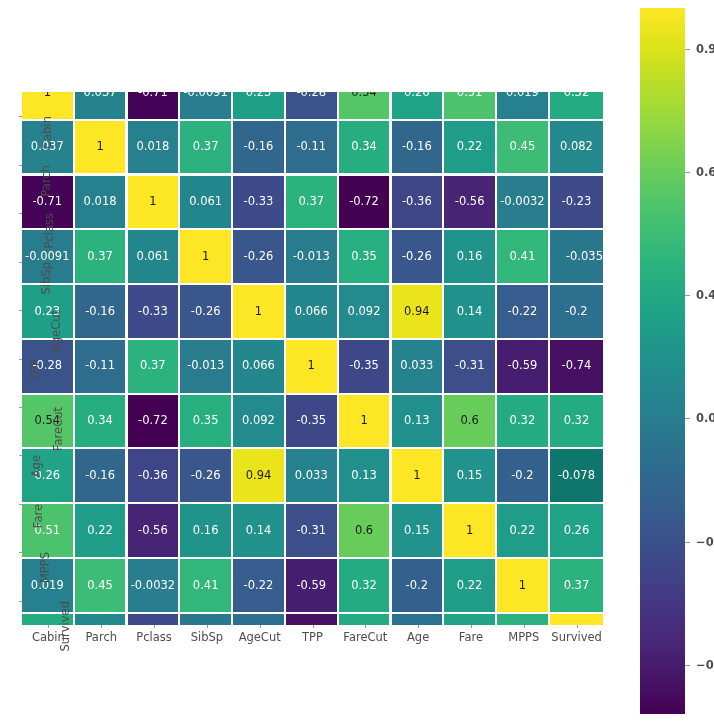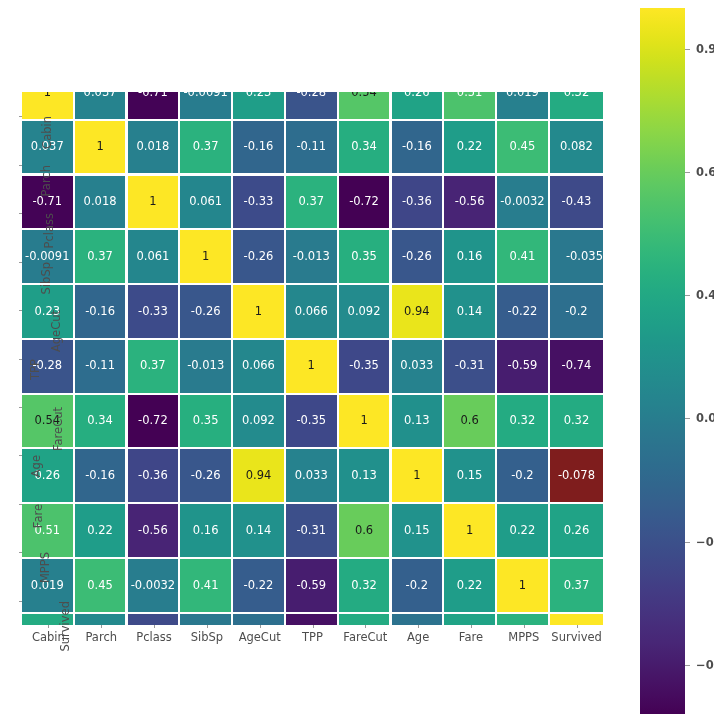--- a/index.html
+++ b/index.html
@@ -250,21 +250,21 @@
         <div class="hm-cell" style="background: rgb(63, 70, 136);">
           <span style="color: rgb(255, 255, 255);">-0.36</span>
         </div>
         <div class="hm-cell" style="background: rgb(72, 36, 117);">
           <span style="color: rgb(255, 255, 255);">-0.56</span>
         </div>
         <div class="hm-cell" style="background: rgb(40, 125, 142);">
           <span style="color: rgb(255, 255, 255);">-0.0032</span>
         </div>
         <div class="hm-cell" style="background: rgb(62, 74, 137);">
-          <span style="color: rgb(255, 255, 255);">-0.43</span>
+          <span style="color: rgb(255, 255, 255);">-0.23</span>
         </div>
         <div class="hm-cell" style="background: rgb(40, 124, 142);">
           <span style="color: rgb(255, 255, 255);">-0.0091</span>
         </div>
         <div class="hm-cell" style="background: rgb(43, 178, 126);">
           <span style="color: rgb(255, 255, 255);">0.37</span>
         </div>
         <div class="hm-cell" style="background: rgb(36, 134, 141);">
           <span style="color: rgb(255, 255, 255);">0.061</span>
         </div>
@@ -414,21 +414,21 @@
         </div>
         <div class="hm-cell" style="background: rgb(253, 231, 37);">
           <span style="color: rgb(26, 26, 26);">1</span>
         </div>
         <div class="hm-cell" style="background: rgb(33, 146, 140);">
           <span style="color: rgb(255, 255, 255);">0.15</span>
         </div>
         <div class="hm-cell" style="background: rgb(52, 96, 141);">
           <span style="color: rgb(255, 255, 255);">-0.2</span>
         </div>
-        <div class="hm-cell" style="background: #7f1d1d; justify-content: center;">
+        <div class="hm-cell" style="background: #0f766e; justify-content: center;">
           <span style="color: rgb(255, 255, 255);">-0.078</span>
         </div>
         <div class="hm-cell" style="background: rgb(76, 194, 108);">
           <span style="color: rgb(255, 255, 255);">0.51</span>
         </div>
         <div class="hm-cell" style="background: rgb(31, 157, 137);">
           <span style="color: rgb(255, 255, 255);">0.22</span>
         </div>
         <div class="hm-cell" style="background: rgb(72, 36, 117);">
           <span style="color: rgb(255, 255, 255);">-0.56</span>

